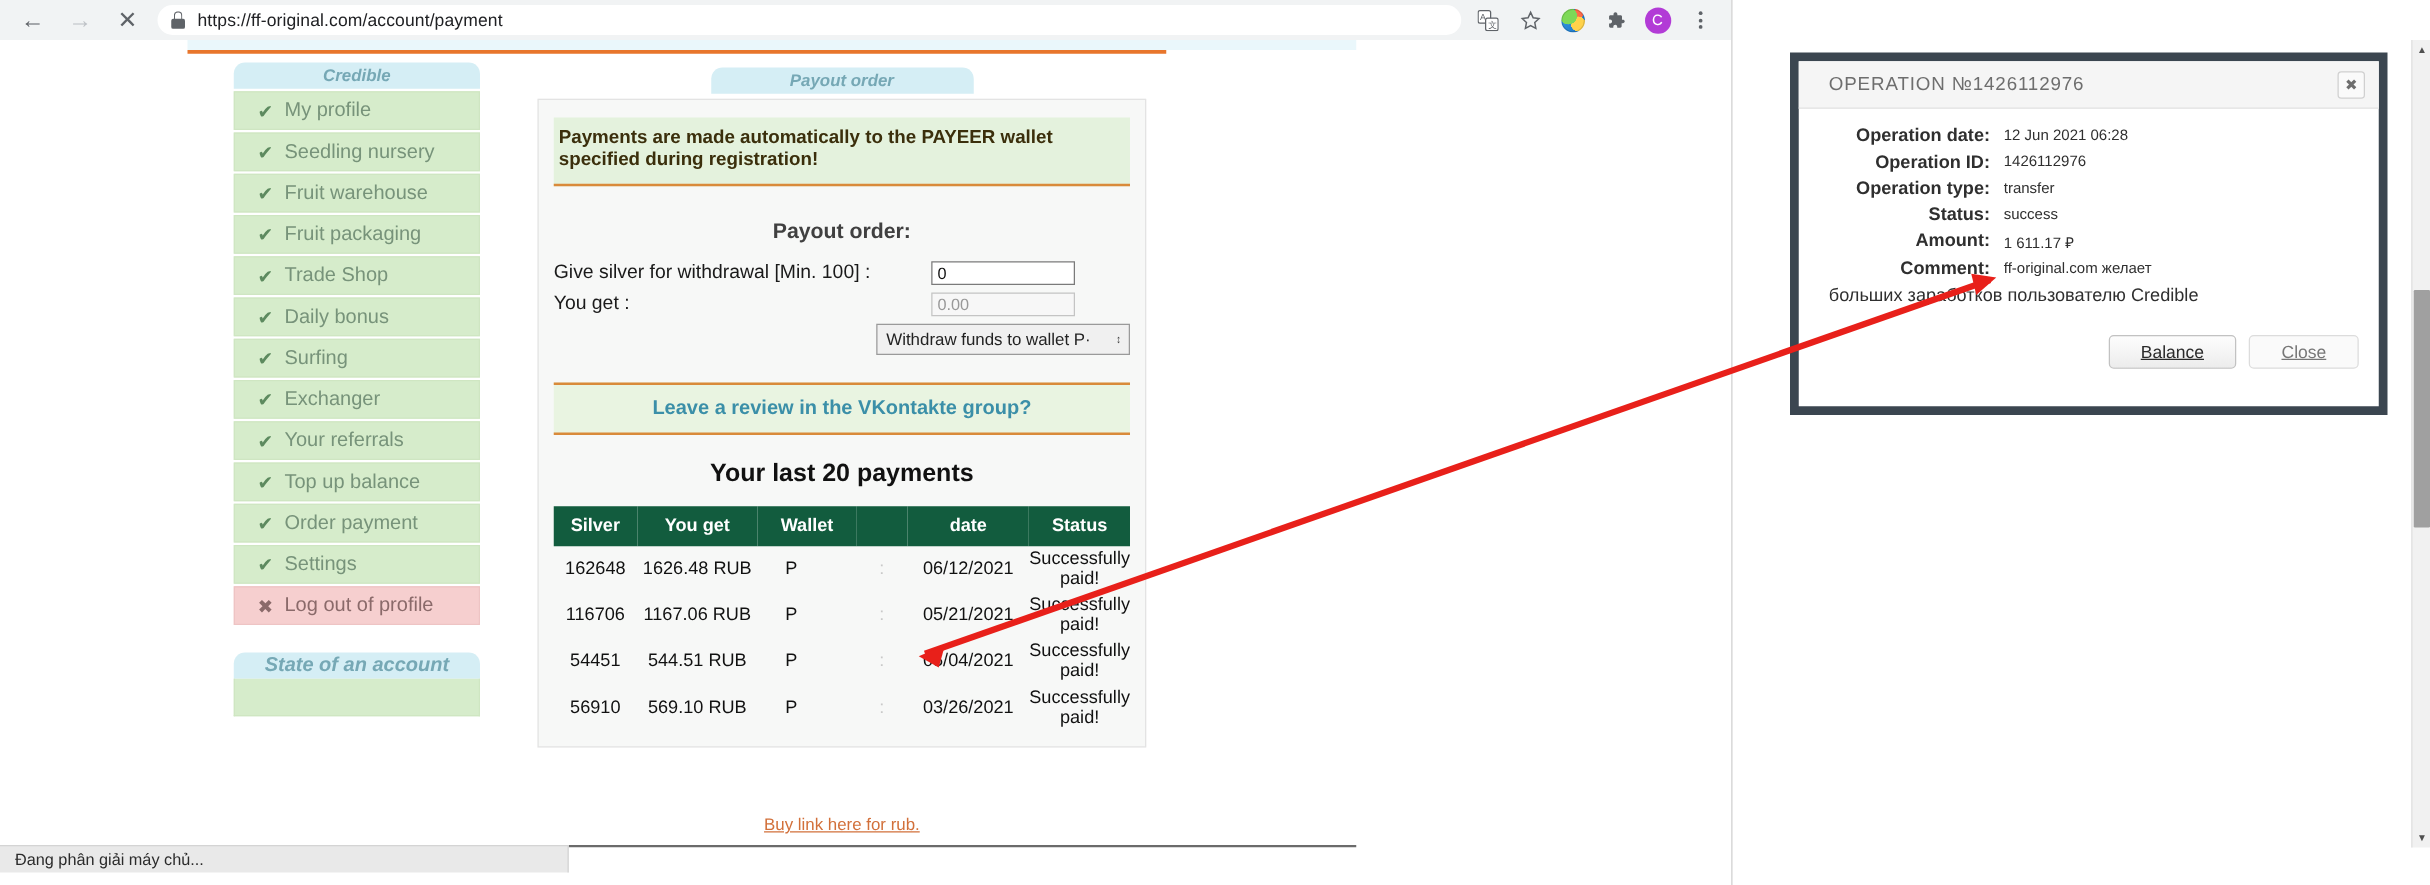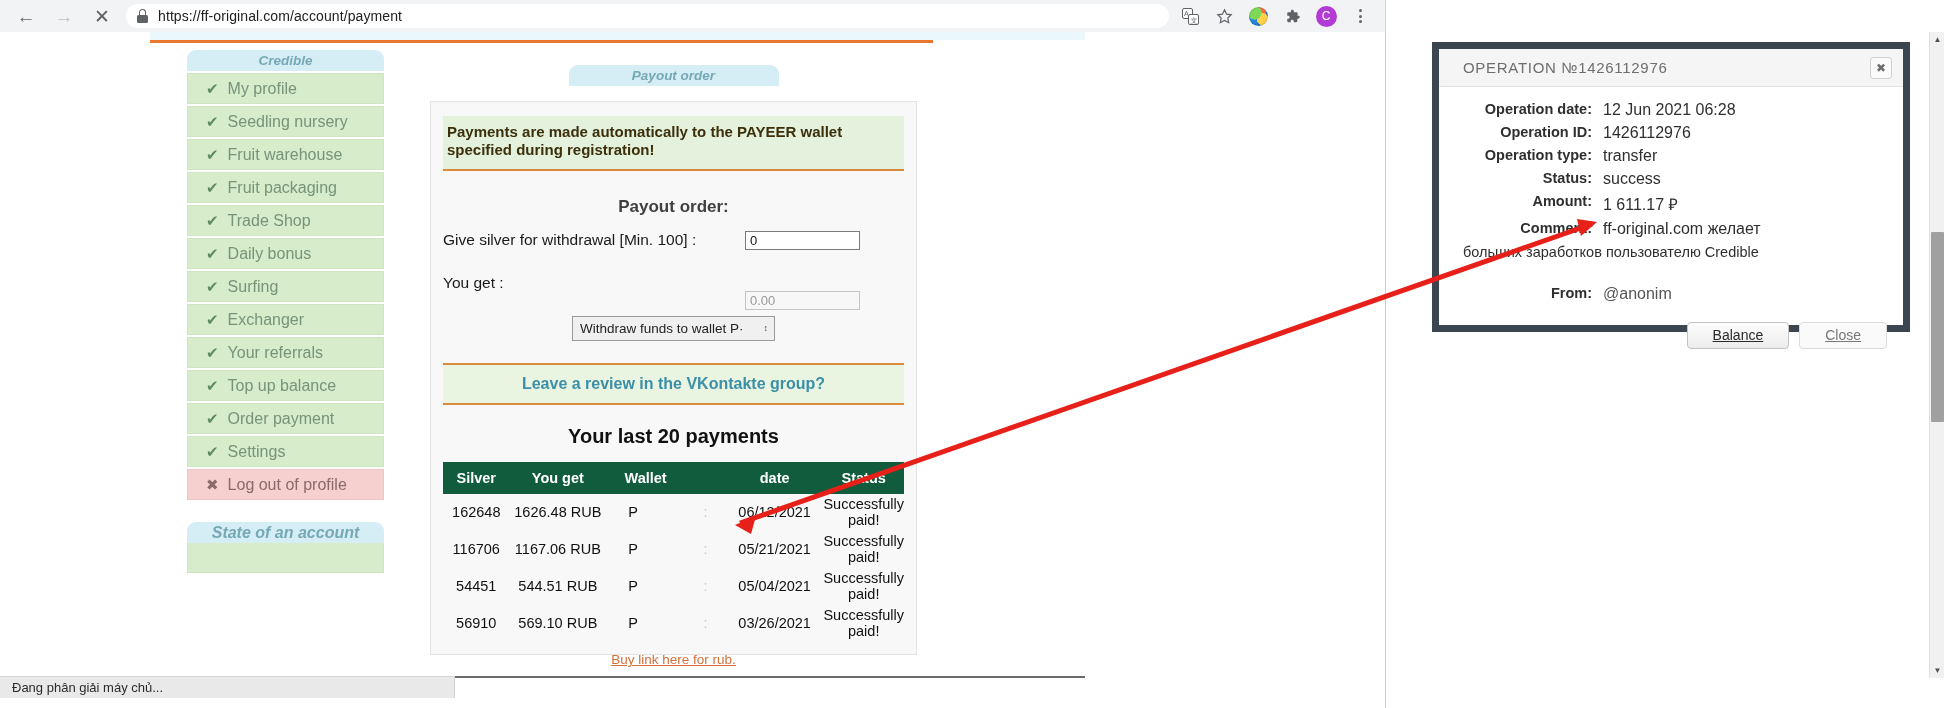--- a/index.html
+++ b/index.html
@@ -101,40 +101,40 @@
   .state-box { margin-top: 22px; }
   .state-head {
     height: 21px; background: #d5eef5; border-radius: 9px 9px 0 0;
     display: flex; align-items: center; justify-content: center;
     color: #76a8b5; font-style: italic; font-weight: bold; font-size: 16px;
   }
   .state-body { height: 30px; background: #d6eccb; border: 1px solid #cfe6c2; border-top: none; }
 
   
   .center { position: absolute; left: 430px; top: 18px; width: 487px; }
-  .center .tab-head { width: 210px; margin: 15px auto; text-align: right; }
+  .center .tab-head { width: 210px; margin: 4px auto; text-align: right; }
   .panel {
     border: 1px solid #e3e3e3; background: #f7f8f7;
     padding: 14px 12px 12px 12px; min-height: 425px;
   }
   .notice {
     background: #e4f2dd; color: #3b2f0c; font-weight: bold; font-size: 15px;
     line-height: 1.23; padding: 7px 4px 9px 4px;
     border-bottom: 2px solid #d98a3a;
   }
   .payout-title { text-align: center; font-weight: bold; font-size: 17px; color: #404040; margin: 26px 0 14px; }
   .form-row { display: flex; align-items: center; margin-bottom: 6px; }
   .form-label { font-size: 15.5px; color: #1a1a1a; width: 302px; }
   .form-input {
     width: 115px; height: 19px; border: 1px solid #7a7a7a; background: #fff;
     font-family: "Liberation Sans", sans-serif; font-size: 13px; color: #111;
     padding: 0 4px;
   }
-  .form-input.readonly { border-color: #c4c4c4; background: #f7f7f7; color: #999; margin-top: 35px; }
-  .btn-row { display: flex; justify-content: center; }
+  .form-input.readonly { border-color: #c4c4c4; background: #f7f7f7; color: #999; }
+  .btn-row { display: flex; justify-content: flex-end; }
   .withdraw-btn {
     width: 203px; height: 25px; background: #f0f0f0; border: 1px solid #9a9a9a;
     display: flex; align-items: center; justify-content: space-between;
     padding: 0 6px 0 7px;
     font-size: 13.5px; color: #232323; font-family: "Liberation Sans", sans-serif;
   }
   .withdraw-btn .caret { font-size: 9px; color: #444; }
   .review {
     margin-top: 22px; background: #e9f4e1;
     border-top: 2px solid #d98a3a; border-bottom: 2px solid #d98a3a;
@@ -188,21 +188,21 @@
   }
   .modal-title { font-size: 15px; color: #6e6e6e; letter-spacing: .7px; }
   .modal-close {
     width: 22px; height: 22px; border: 1px solid #d0d0d0; border-radius: 3px;
     background: #fafafa; color: #6e6e6e; font-size: 12px;
     display: flex; align-items: center; justify-content: center;
   }
   .modal-body { padding: 14px 24px 0 24px; }
   .kv { display: flex; margin-bottom: 5px; }
   .kv .k { width: 140px; text-align: right; font-weight: bold; font-size: 14.5px; color: #2f2f2f; padding-right: 11px; }
-  .kv .v { font-size: 16px; color: #2f2f2f; }
+  .kv .v { font-size: 12px; color: #2f2f2f; }
   .comment-cont { font-size: 14.5px; color: #2f2f2f; margin: 0 0 6px 0; line-height: 1.35; }
   .kv.from { margin-top: 22px; }
   .kv.from .v { color: #555; }
   .modal-foot { display: flex; justify-content: flex-end; gap: 10px; padding: 14px 16px 0 0; }
   .mbtn {
     min-width: 68px; height: 27px; padding: 0 25px;
     border: 1px solid #c2c2c2; border-radius: 4px;
     background: linear-gradient(#fdfdfd, #ececec);
     font-size: 14px; color: #2a2a2a;
     display: flex; align-items: center; justify-content: center; text-decoration: underline;
@@ -445,24 +445,20 @@
         </div>
         <div class="kv">
           <span class="k">Amount:</span>
           <span class="v">1 611.17 ₽</span>
         </div>
         <div class="kv">
           <span class="k">Comment:</span>
           <span class="v">ff-original.com желает</span>
         </div>
         <div class="comment-cont">больших заработков пользователю Credible</div>
-        <div class="kv from">
-          <span class="k">From:</span>
-          <span class="v">@anonim</span>
-        </div>
       </div>
       <div class="modal-foot">
         <div class="mbtn">Balance</div>
         <div class="mbtn secondary">Close</div>
       </div>
     </div>
   </div>
 
   <svg class="arrow-svg">
     <line x1="740" y1="523" x2="1592" y2="224" stroke="#e8201a" stroke-width="5"></line>

